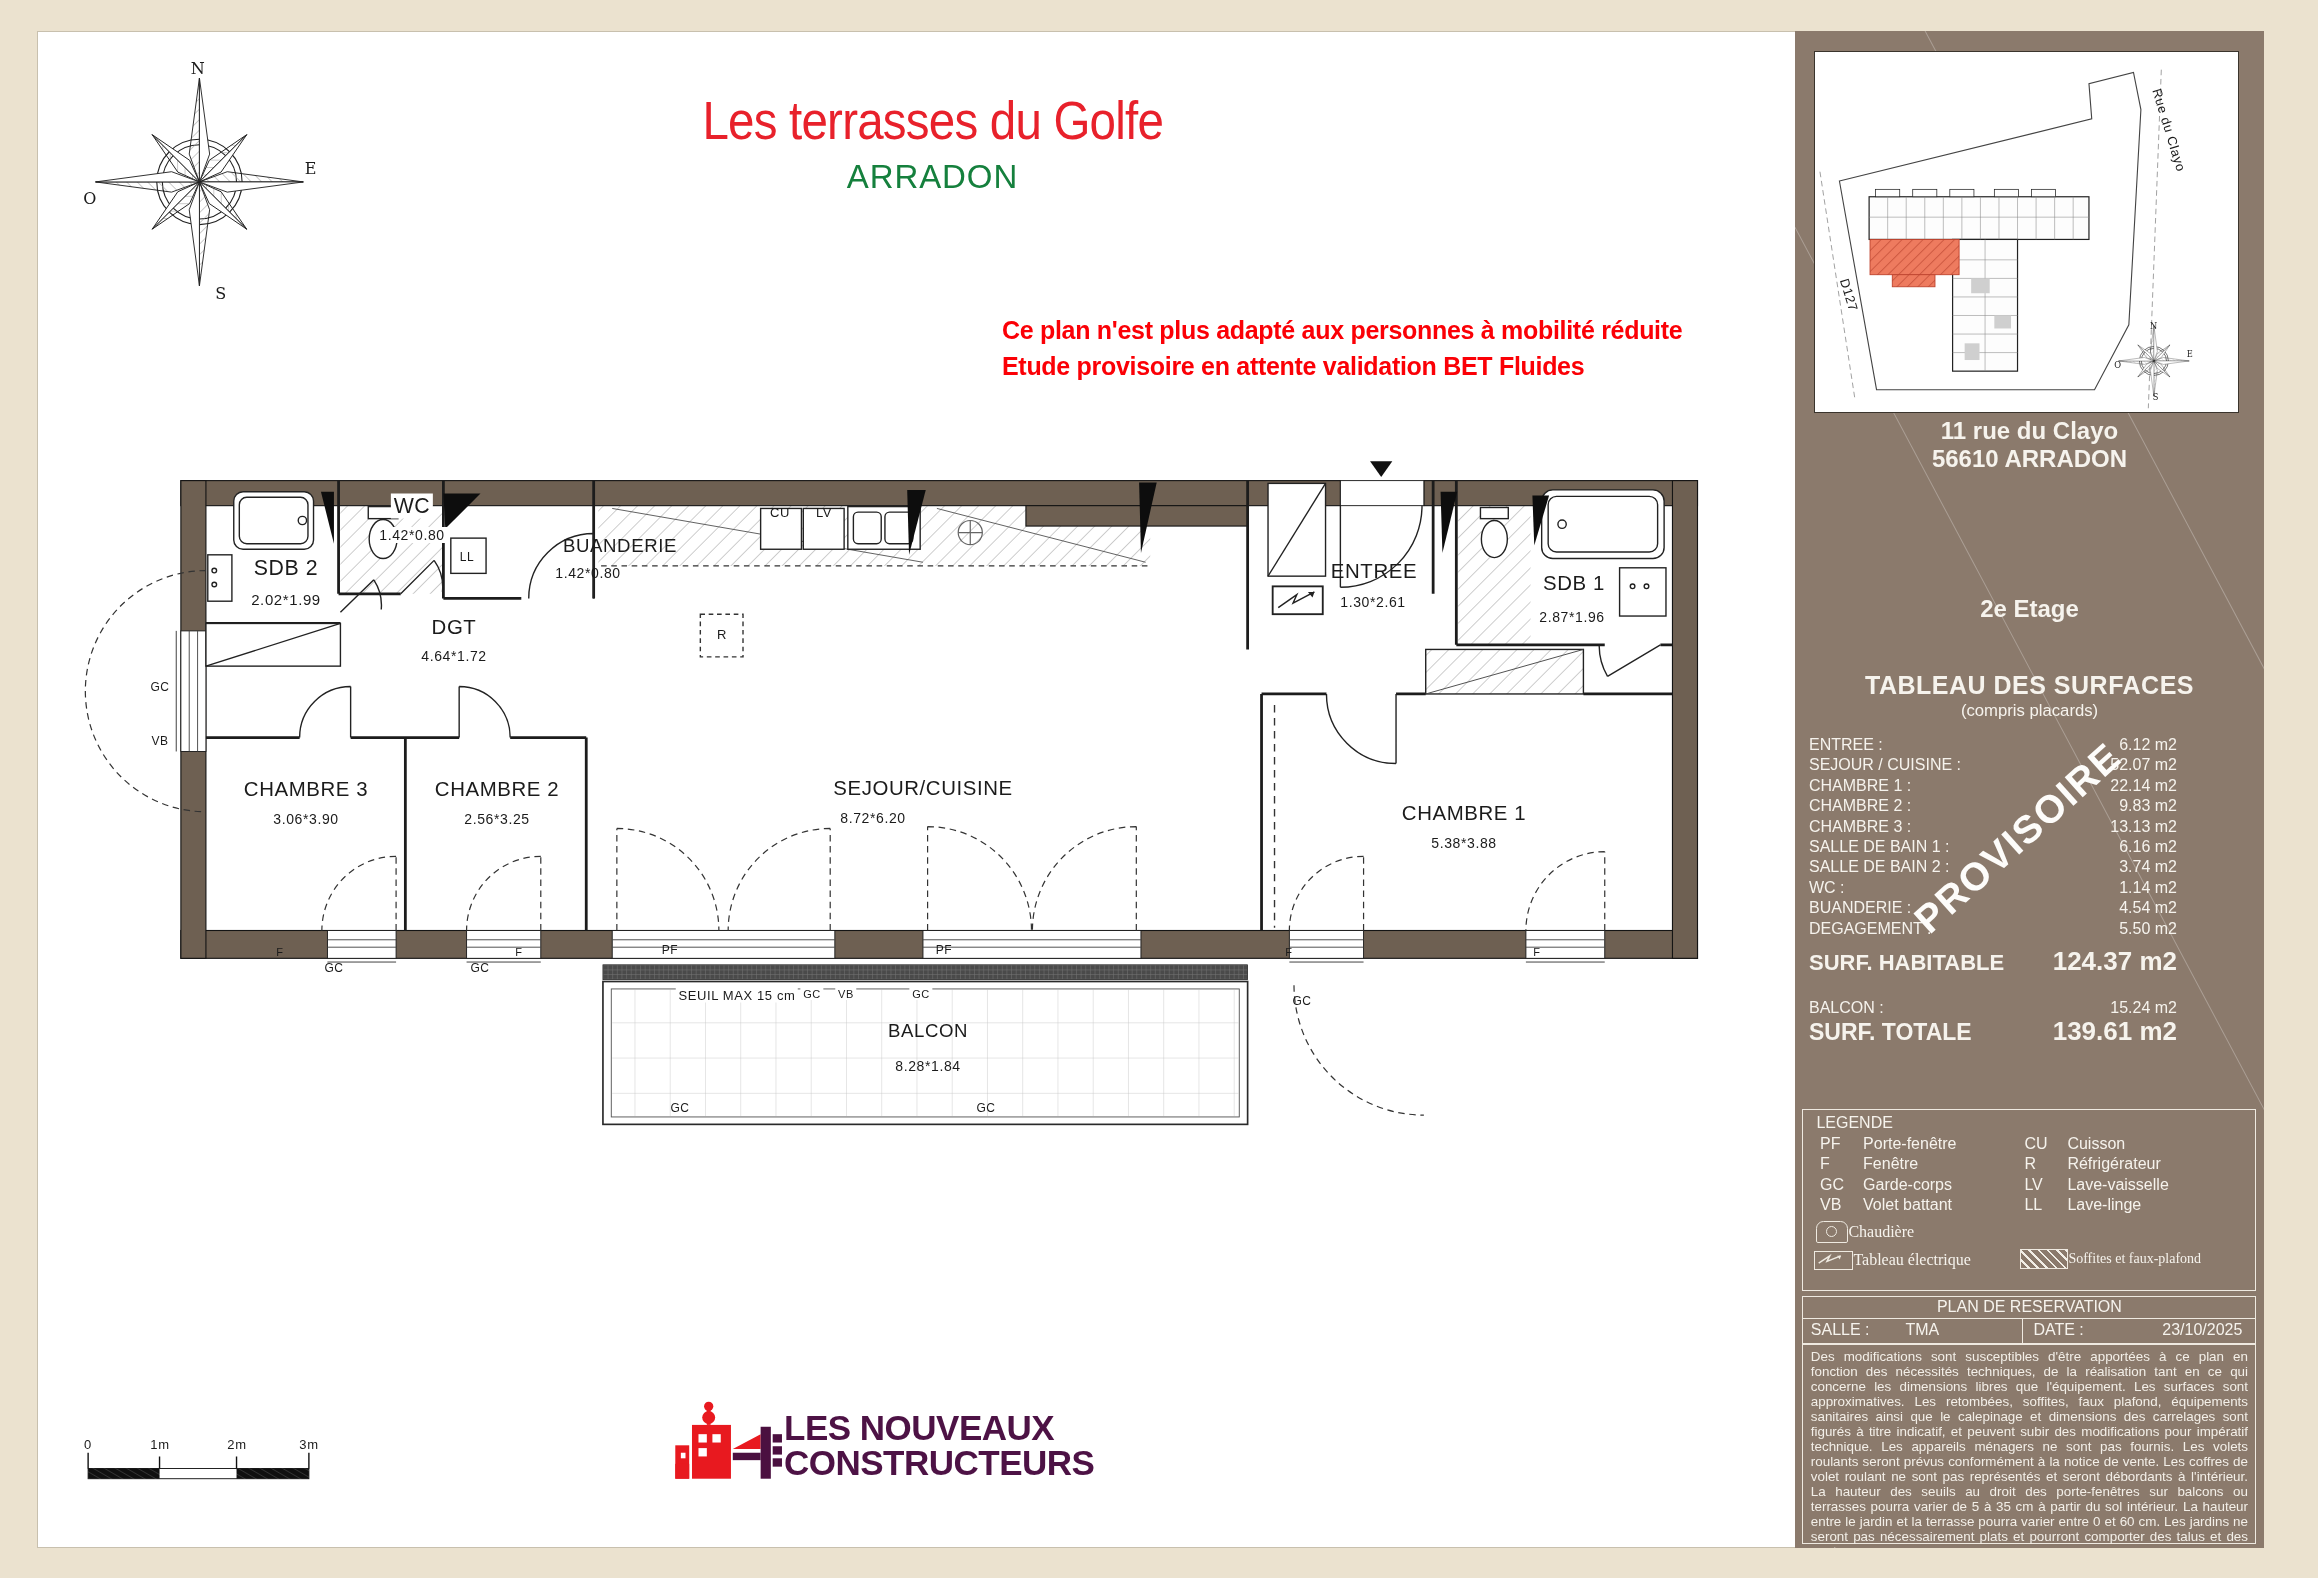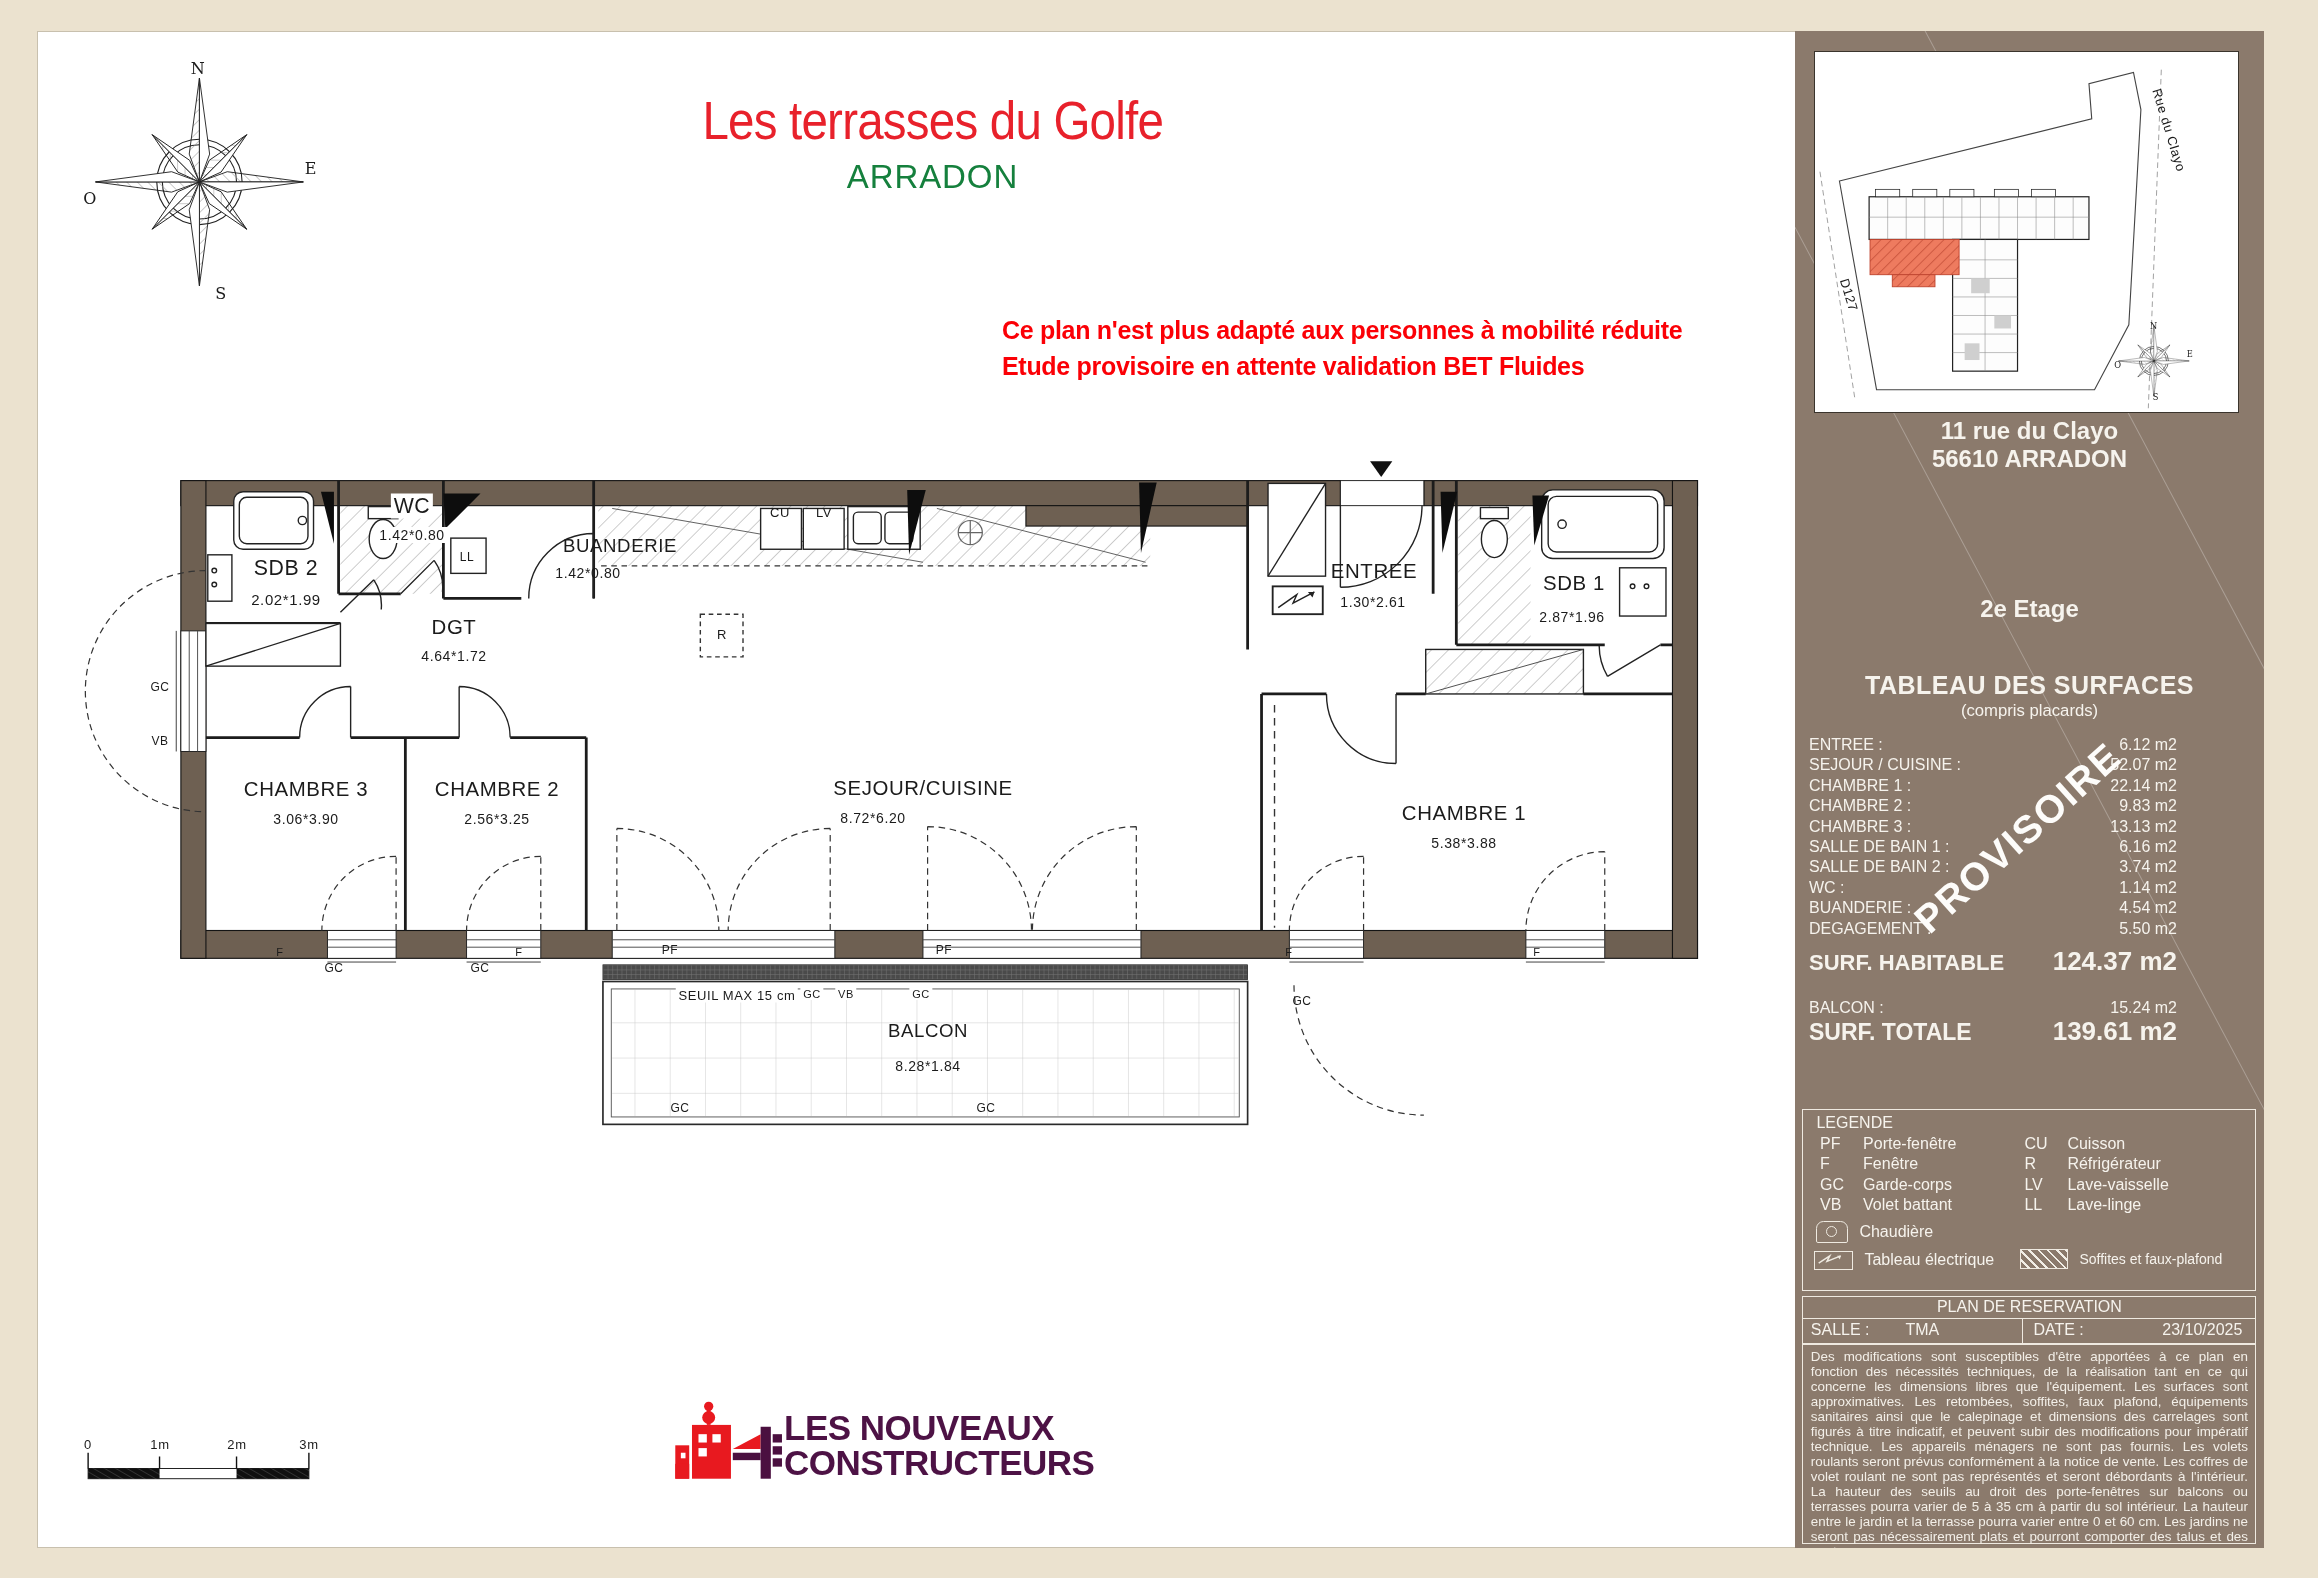--- a/index.html
+++ b/index.html
@@ -35,21 +35,21 @@
   .lg-title{position:absolute;left:13px;top:3.7px;font-size:16px;}
   #legend-left{position:absolute;left:16.7px;top:24px;width:195px;}
   #legend-right{position:absolute;left:221px;top:24px;width:227px;}
   .lg-row{height:20.4px;line-height:20.4px;font-size:16px;display:flex;}
   .lg-abbr{width:43px;}
   .lg-iconrow{position:absolute;display:flex;align-items:center;font-size:16px;}
   .boiler{display:inline-block;width:32px;height:22px;border:1.9px solid #efeae1;border-radius:7.4px 7.4px 1.9px 1.9px;position:relative;box-sizing:border-box;}
   .boiler i{position:absolute;left:8.3px;top:3.7px;width:9.3px;height:9.3px;border:1.9px solid #efeae1;border-radius:50%;}
   .epanel{display:inline-block;width:39px;height:18.6px;border:1.9px solid #efeae1;box-sizing:border-box;position:relative;}
   .soff{display:inline-block;width:48px;height:20.4px;border:1.9px solid #efeae1;box-sizing:border-box;background:repeating-linear-gradient(45deg,transparent 0 4.6px,#f2eee6 4.6px 6.5px);}
-  .lg-lab{margin-left:11px;}
+  .lg-lab{font-family:Liberation Serif, serif;}
   .lg-lab.small{font-size:14px;}
   #resbar{position:absolute;left:7.4px;top:1265px;width:454px;height:23px;border:1.9px solid #efeae1;box-sizing:border-box;text-align:center;font-size:16px;line-height:20.4px;}
   #indice-row{position:absolute;left:7.4px;top:1288px;width:454px;height:25px;border:1.9px solid #efeae1;border-top:none;box-sizing:border-box;font-size:16px;line-height:22px;}
   #indice-row .cell1{position:absolute;left:0;top:0;width:220px;height:100%;border-right:1.9px solid #efeae1;box-sizing:border-box;}
   #indice-row .k1{position:absolute;left:7.4px;}
   #indice-row .v1{position:absolute;left:102px;}
   #indice-row .k2{position:absolute;left:230px;}
   #indice-row .v2{position:absolute;right:13px;}
   #disclaimer{position:absolute;left:7.4px;top:1313px;width:454px;height:200px;border:1.9px solid #efeae1;box-sizing:border-box;padding:3.7px 7.4px;font-size:13.4px;line-height:15px;text-align:justify;color:#f3efe8;}
   #logo-text{position:absolute;left:784px;top:1410px;font-size:35px;font-weight:bold;color:#4d1245;line-height:35px;letter-spacing:-0.5px;}

